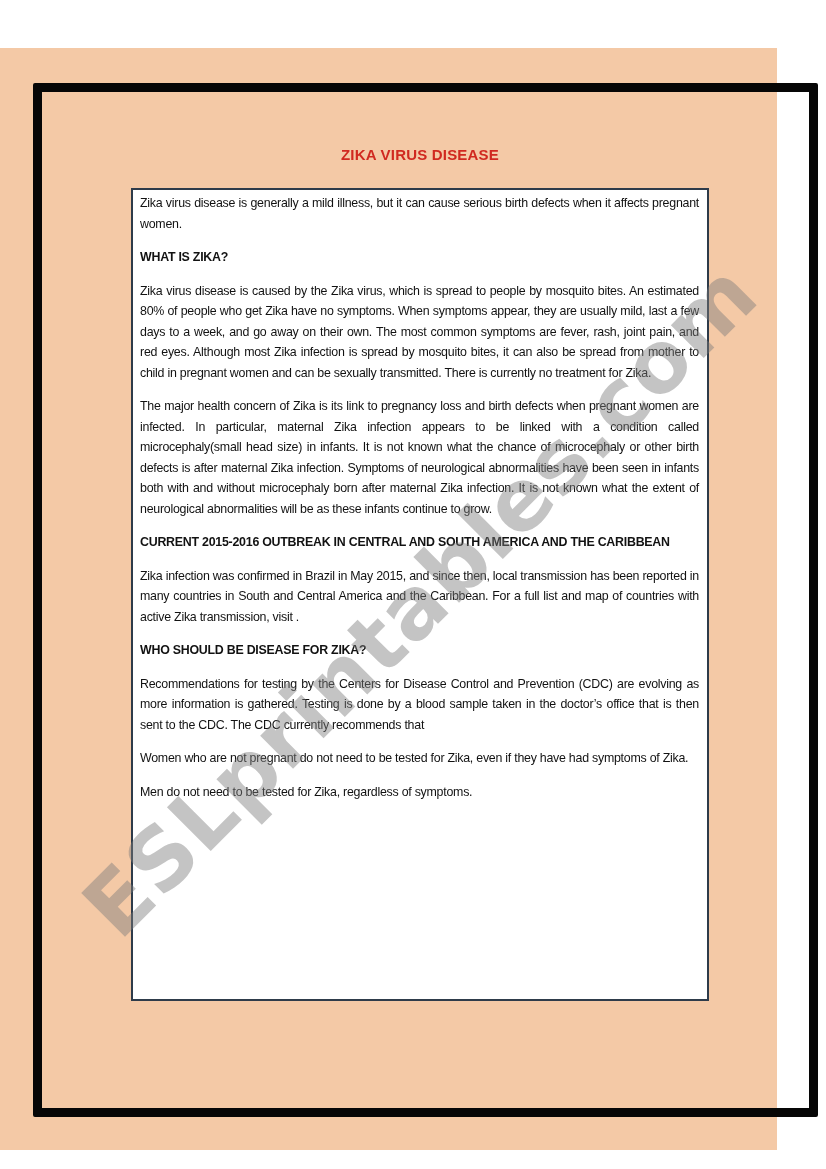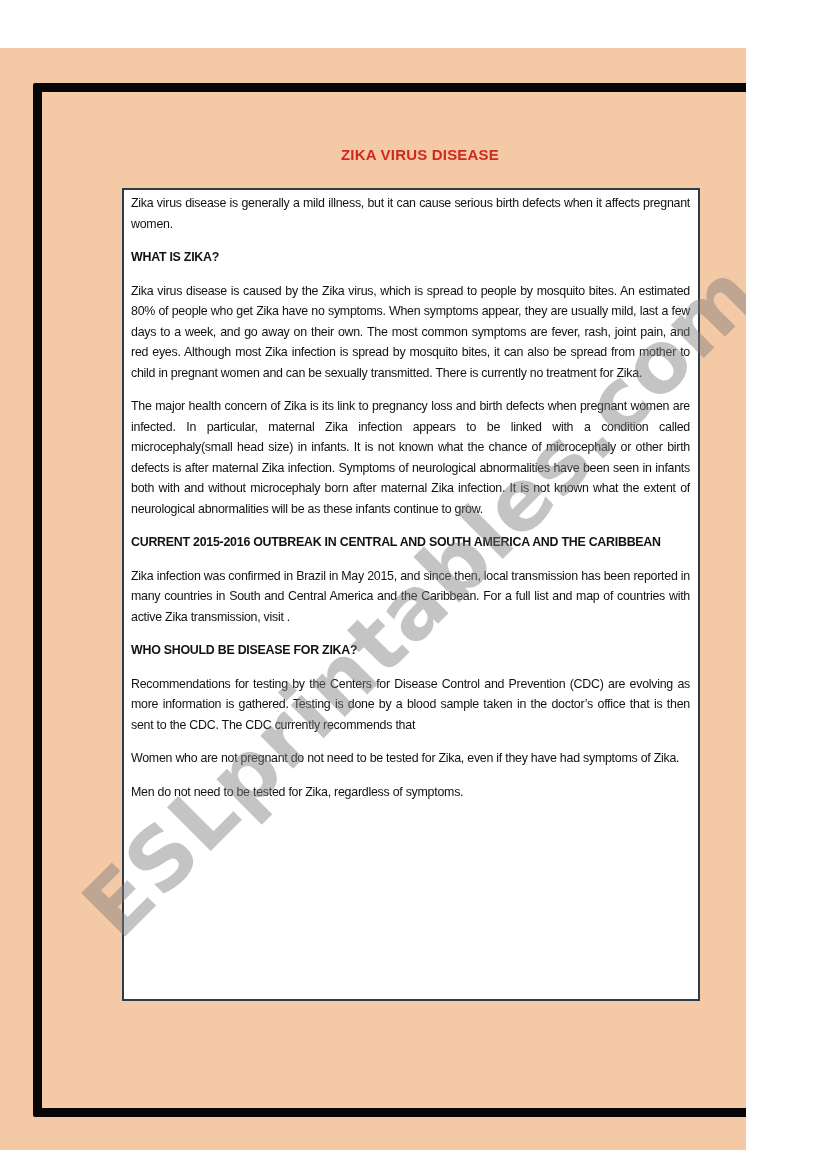--- a/index.html
+++ b/index.html
@@ -1,18 +1,18 @@
 <!DOCTYPE html>
 <html><head>
 <meta charset="utf-8">
 <style>
   html, body { margin: 0; padding: 0; }
   .screen {
     position: relative;
-    width: 746px;
+    width: 826px;
     height: 1169px;
     background: #ffffff;
     overflow: hidden;
     font-family: "Liberation Sans", sans-serif;
   }
   .peach-panel {
     position: absolute;
     left: 0; top: 48px;
     width: 777px; height: 1102px;
     background: #f4c9a6;
@@ -30,21 +30,21 @@
     left: 131px; top: 146px;
     width: 578px;
     text-align: center;
     color: #d02920;
     font-weight: bold;
     font-size: 15px;
     letter-spacing: 0.2px;
   }
   .doc-box {
     position: absolute;
-    left: 122px; top: 188px;
+    left: 131px; top: 188px;
     width: 578px; height: 813px;
     background: #ffffff;
     border: 2px solid #2e3b4a;
     box-sizing: border-box;
     padding: 3px 8px 0 7px;
     overflow: hidden;
   }
   .doc-box p {
     margin: 0 0 13px 0;
     font-size: 12.4px;

